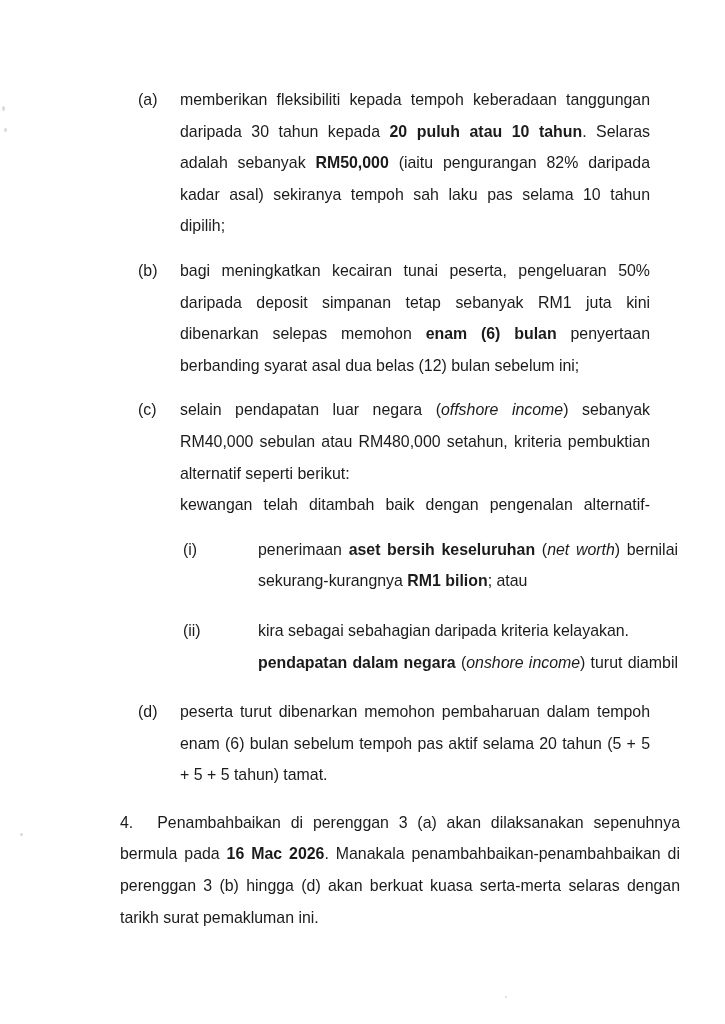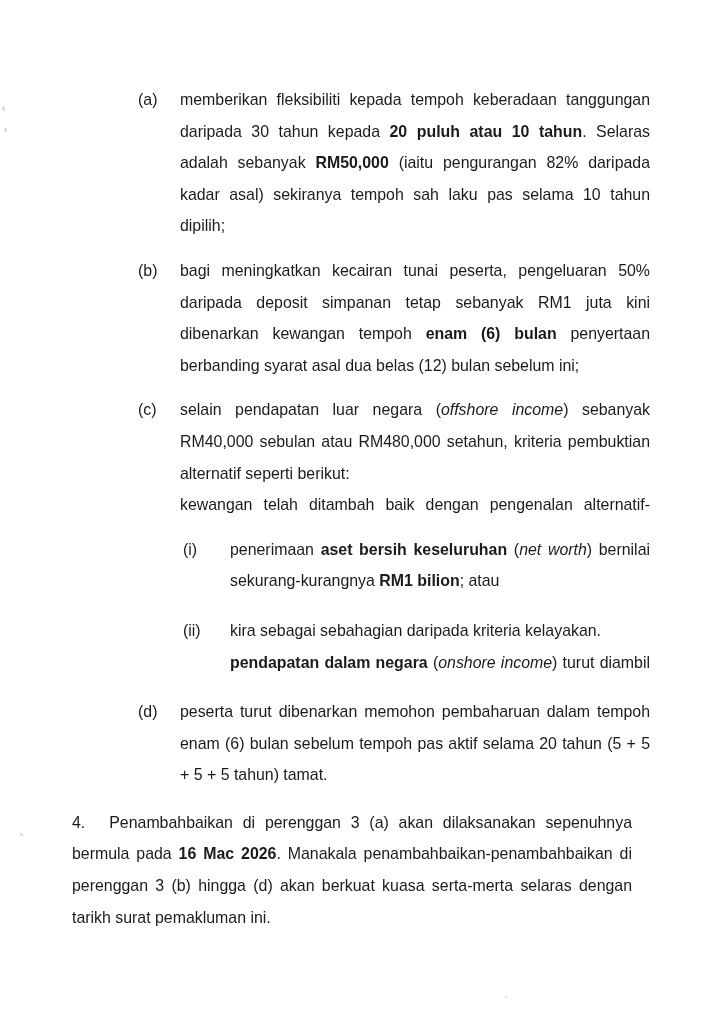--- a/index.html
+++ b/index.html
@@ -30,33 +30,33 @@
     margin-bottom: 13px;
   }
   .item.lvl1 > .label { flex: 0 0 42px; }
   .item.lvl1 > .text  { width: 470px; }
   .item.lvl2 {
     padding-left: 183px;
     margin-top: 3px;
     margin-bottom: 18px;
   }
   .item.lvl2 > .label { flex: 0 0 47px; }
-  .item.lvl2 > .text  { width: 420px; }
+  .item.lvl2 > .text  { width: 420px; margin-left: 28px; }
   .item-d-extra { margin-top: 6px; }
   .line {
     text-align: justify;
     text-align-last: justify;
   }
   .line.last {
     text-align-last: left;
   }
   .b { font-weight: bold; }
   .i { font-style: italic; }
   .closing {
-    margin-left: 72px;
+    margin-left: 120px;
     margin-top: 16px;
     width: 560px;
   }
   .num-spacer {
     display: inline-block;
     width: 24px;
   }
   .artifact {
     position: absolute;
     background: #b9b9b9;
@@ -80,21 +80,21 @@
           <div class="line"><span>daripada 30 tahun kepada </span><span class="b">20 puluh atau 10 tahun</span><span>. Selaras</span></div>
           <div class="line"><span>adalah sebanyak </span><span class="b">RM50,000</span><span> (iaitu pengurangan 82% daripada</span></div>
           <div class="line last"><span>kadar asal) sekiranya tempoh sah laku pas selama 10 tahun dipilih;</span></div>
         </div>
       </div>
       <div class="item lvl1">
         <span class="label">(b)</span>
         <div class="text">
           <div class="line"><span>bagi meningkatkan kecairan tunai peserta, pengeluaran 50%</span></div>
           <div class="line"><span>daripada deposit simpanan tetap sebanyak RM1 juta kini</span></div>
-          <div class="line"><span>dibenarkan kewangan tempoh </span><span class="b">enam (6) bulan</span><span> penyertaan</span></div>
+          <div class="line"><span>dibenarkan selepas memohon </span><span class="b">enam (6) bulan</span><span> penyertaan</span></div>
           <div class="line last"><span>berbanding syarat asal dua belas (12) bulan sebelum ini;</span></div>
         </div>
       </div>
       <div class="item lvl1">
         <span class="label">(c)</span>
         <div class="text">
           <div class="line"><span>selain pendapatan luar negara (</span><span class="i">offshore income</span><span>) sebanyak</span></div>
           <div class="line"><span>RM40,000 sebulan atau RM480,000 setahun, kriteria pembuktian</span></div>
           <div class="line last"><span>alternatif seperti berikut:</span></div>
           <div class="line"><span>kewangan telah ditambah baik dengan pengenalan alternatif-</span></div>

